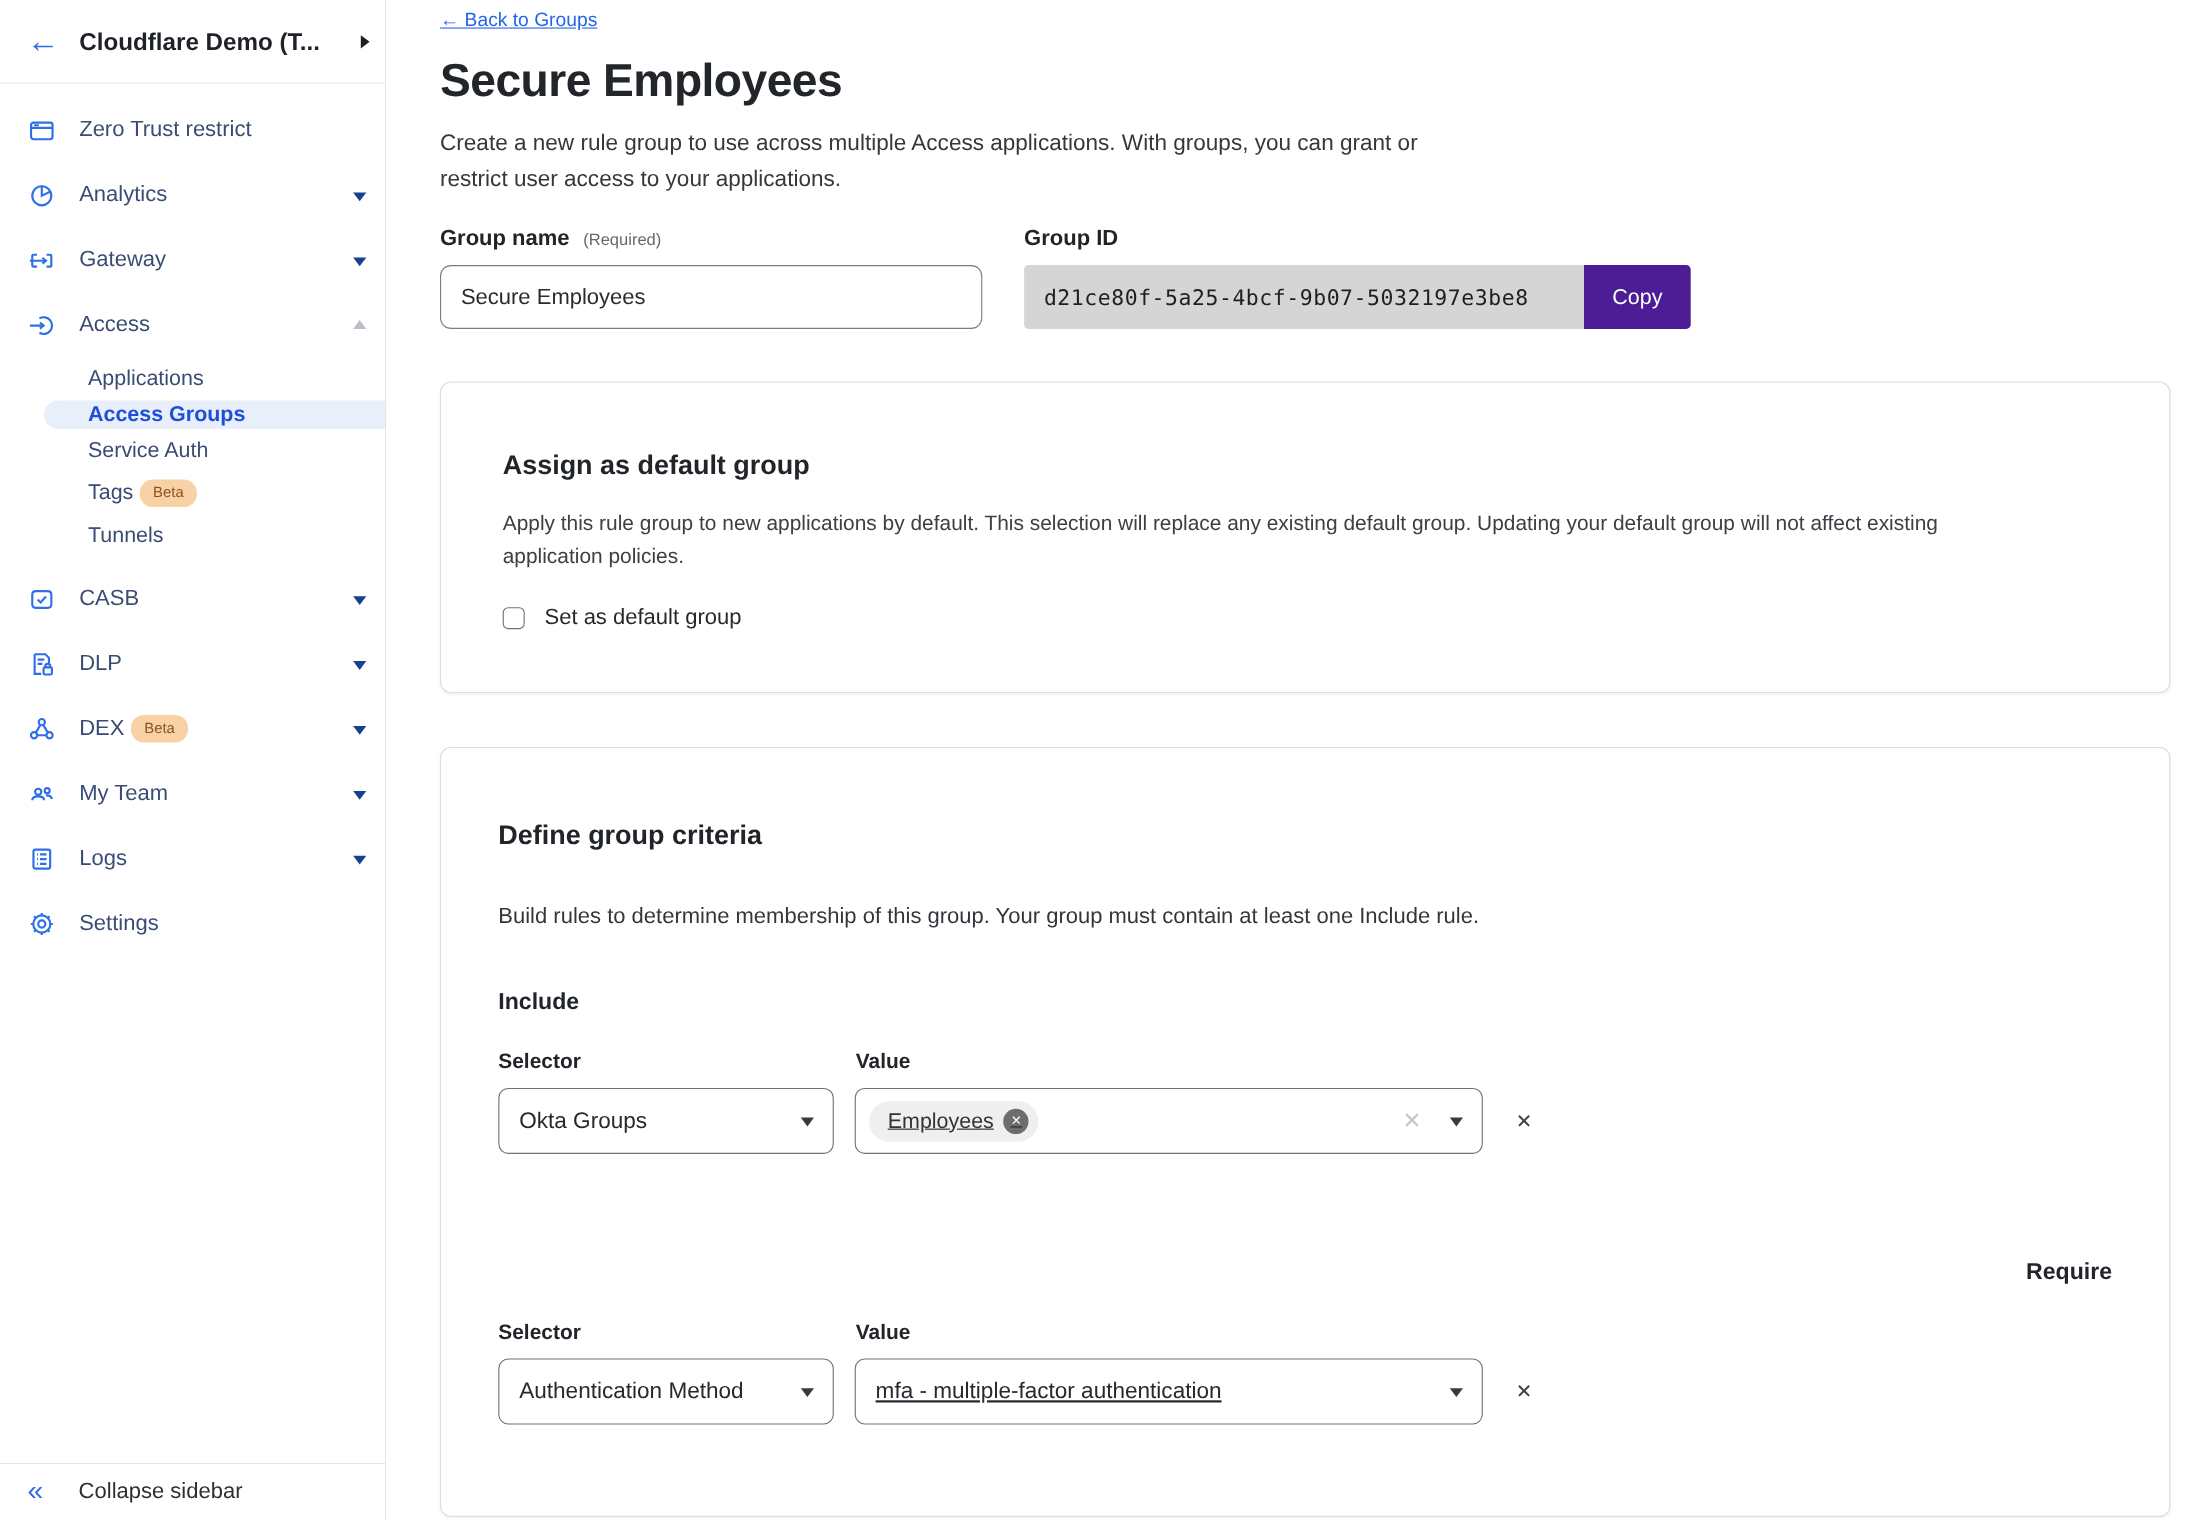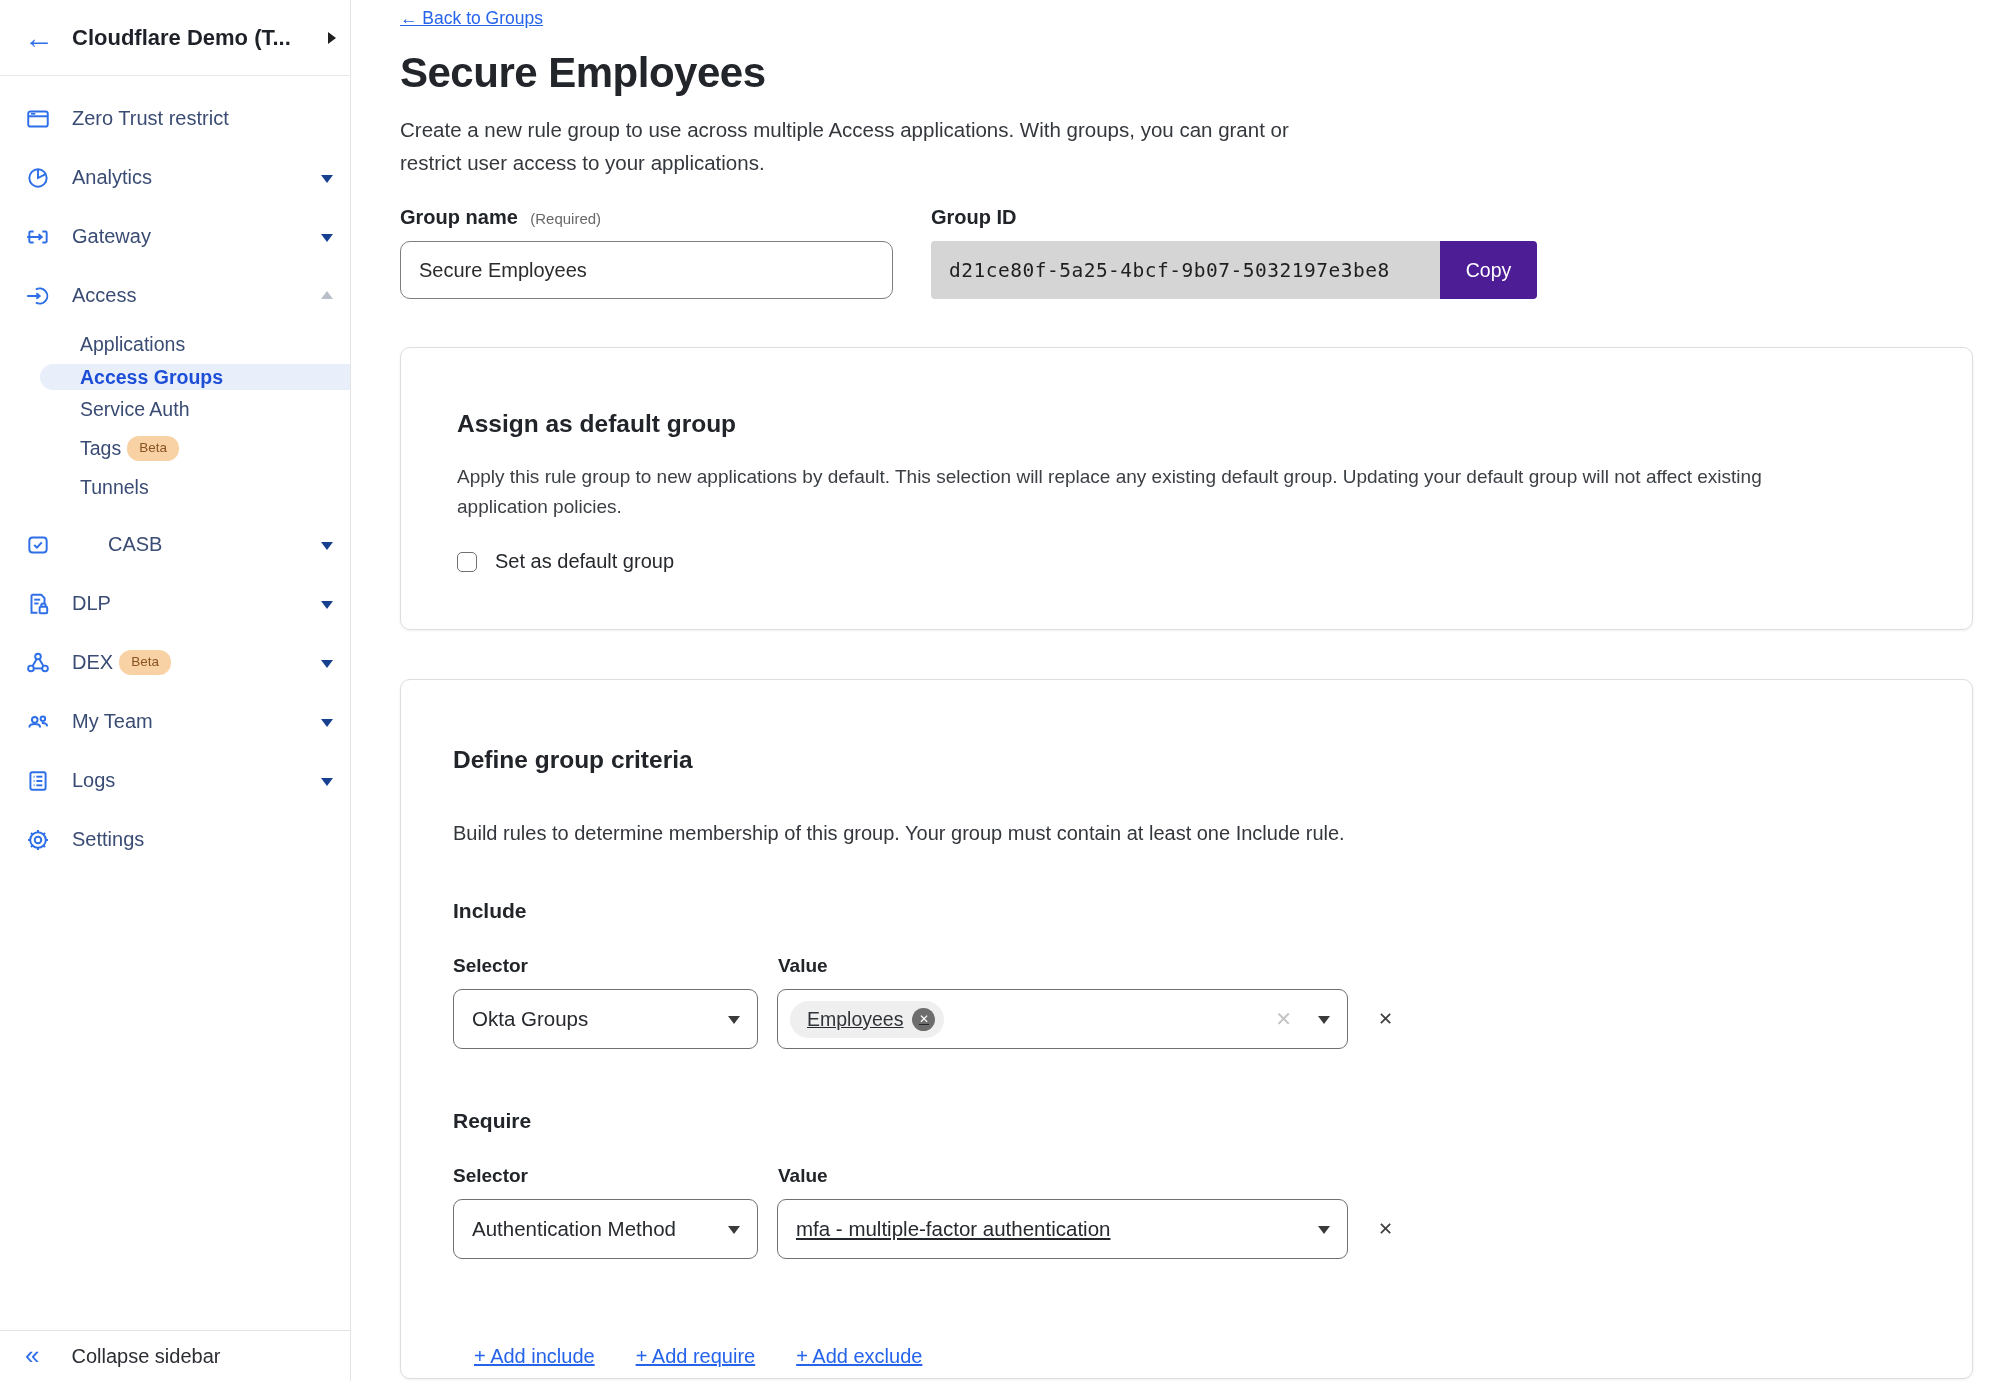--- a/index.html
+++ b/index.html
@@ -173,21 +173,21 @@
         </div>
         <div class="sub-item">
           <span>Tags</span>
           <span class="badge">Beta</span>
         </div>
         <div class="sub-item">
           <span>Tunnels</span>
         </div>
       </div>
 
-      <div class="nav-item" style="margin-top:8px;gap:36px;">
+      <div class="nav-item" style="margin-top:8px;">
         <span class="icon">
           <svg width="26" height="26" viewBox="0 0 24 24" fill="none" stroke="currentColor" stroke-width="1.8">
             <path d="M4 8 Q4 5 7 5 L17 5 Q20 5 20 8 L20 16 Q20 19 17 19 L7 19 Q4 19 4 16 Z"></path>
             <path d="M8.5 12 L11 14.5 L15.5 9.5"></path>
           </svg>
         </span>
         <span class="lbl">CASB</span>
         <span class="caret down"></span>
       </div>
 
@@ -325,21 +325,21 @@
           <span class="chip">
             <span class="chip-text">Employees</span>
             <span class="chip-x">✕</span>
           </span>
           <span class="clear-x">✕</span>
           <span class="dd-caret"></span>
         </div>
         <span class="row-remove">✕</span>
       </div>
 
-      <h3 class="rule-heading" style="margin-top:60px;">Require</h3>
+      <h3 class="rule-heading" style="margin-top:96px;text-align:right;">Require</h3>
       <div class="sel-val-labels">
         <span class="l1">Selector</span>
         <span class="l2">Value</span>
       </div>
       <div class="rule-row">
         <div class="select-box">
           <span class="sel-text">Authentication Method</span>
           <span class="dd-caret"></span>
         </div>
         <div class="value-box plain">

